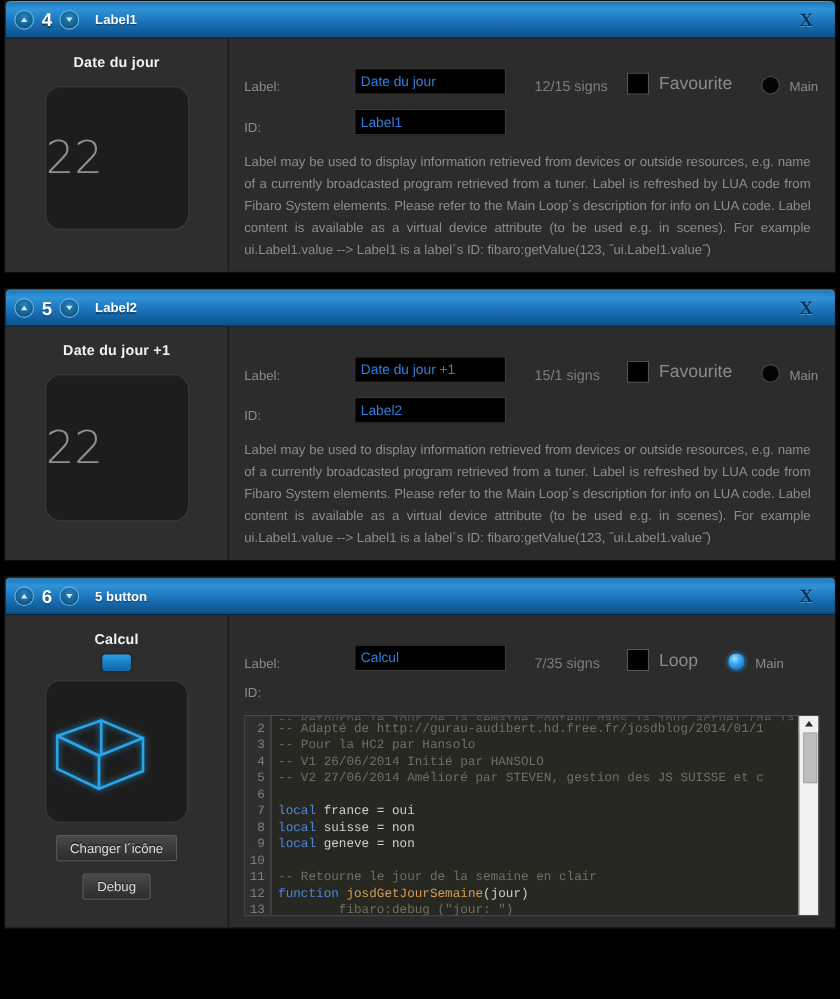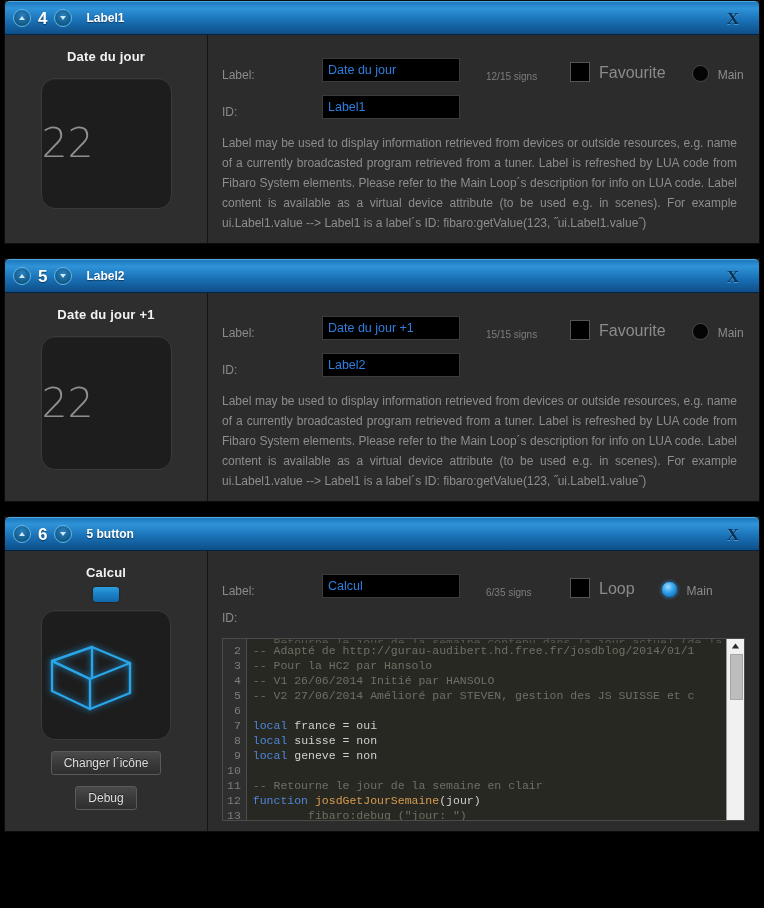--- a/index.html
+++ b/index.html
@@ -117,21 +117,21 @@
     width:138px;height:24px;flex:0 0 138px;
     background:#000000;
     border:1px solid #3b3b3b;
     color:#2f7fe0;font-size:12.5px;
     padding:0 5px;
     box-sizing:border-box;
     outline:none;
     font-family:"Liberation Sans","DejaVu Sans",sans-serif;
   }
   .signs{
-    color:#7d7d7d;font-size:10px;
+    color:#7d7d7d;font-size:13px;
     margin-left:26px;width:80px;flex:0 0 80px;margin-top:20px;
   }
   .chk{
     width:18px;height:18px;
     background:#000;border:1px solid #555;
     flex:0 0 auto;cursor:pointer;
     margin-left:4px;
   }
   .chk-label{color:#8b8b8b;font-size:16px;margin-left:9px;white-space:nowrap;}
   .radio{
@@ -273,21 +273,21 @@
       <div class="preview" style="padding-bottom:18px;">
         <div class="preview-title">Date du jour +1</div>
         <div class="tile tall">
           <div class="tile-value">22</div>
         </div>
       </div>
       <div class="form">
         <div class="frow">
           <div class="flabel">Label:</div>
           <input class="finput" value="Date du jour +1" style="">
-          <div class="signs">15/15 signs</div>
+          <div class="signs">15/1 signs</div>
           <div class="chk"></div>
           <div class="chk-label">Favourite</div>
           <div class="radio"></div>
           <div class="radio-label">Main</div>
         </div>
         <div class="frow">
           <div class="flabel">ID:</div>
           <input class="finput" value="Label2" style="">
         </div>
         <div class="desc">Label may be used to display information retrieved from devices or outside resources, e.g. name of a currently broadcasted program retrieved from a tuner. Label is refreshed by LUA code from Fibaro System elements. Please refer to the Main Loop´s description for info on LUA code. Label content is available as a virtual device attribute (to be used e.g. in scenes). For example ui.Label1.value --&gt; Label1 is a label´s ID: fibaro:getValue(123, ˝ui.Label1.value˝)</div>
@@ -331,21 +331,21 @@
             </g>
           </svg>
         </div>
         <button class="minibtn">Changer l´icône</button>
         <button class="minibtn">Debug</button>
       </div>
       <div class="form">
         <div class="frow">
           <div class="flabel">Label:</div>
           <input class="finput" value="Calcul" style="">
-          <div class="signs">6/35 signs</div>
+          <div class="signs">7/35 signs</div>
           <div class="chk"></div>
           <div class="chk-label">Loop</div>
           <div class="radio on"></div>
           <div class="radio-label">Main</div>
         </div>
         <div class="frow">
           <div class="flabel">ID:</div>
         </div>
 
         <div class="editor-wrap">

